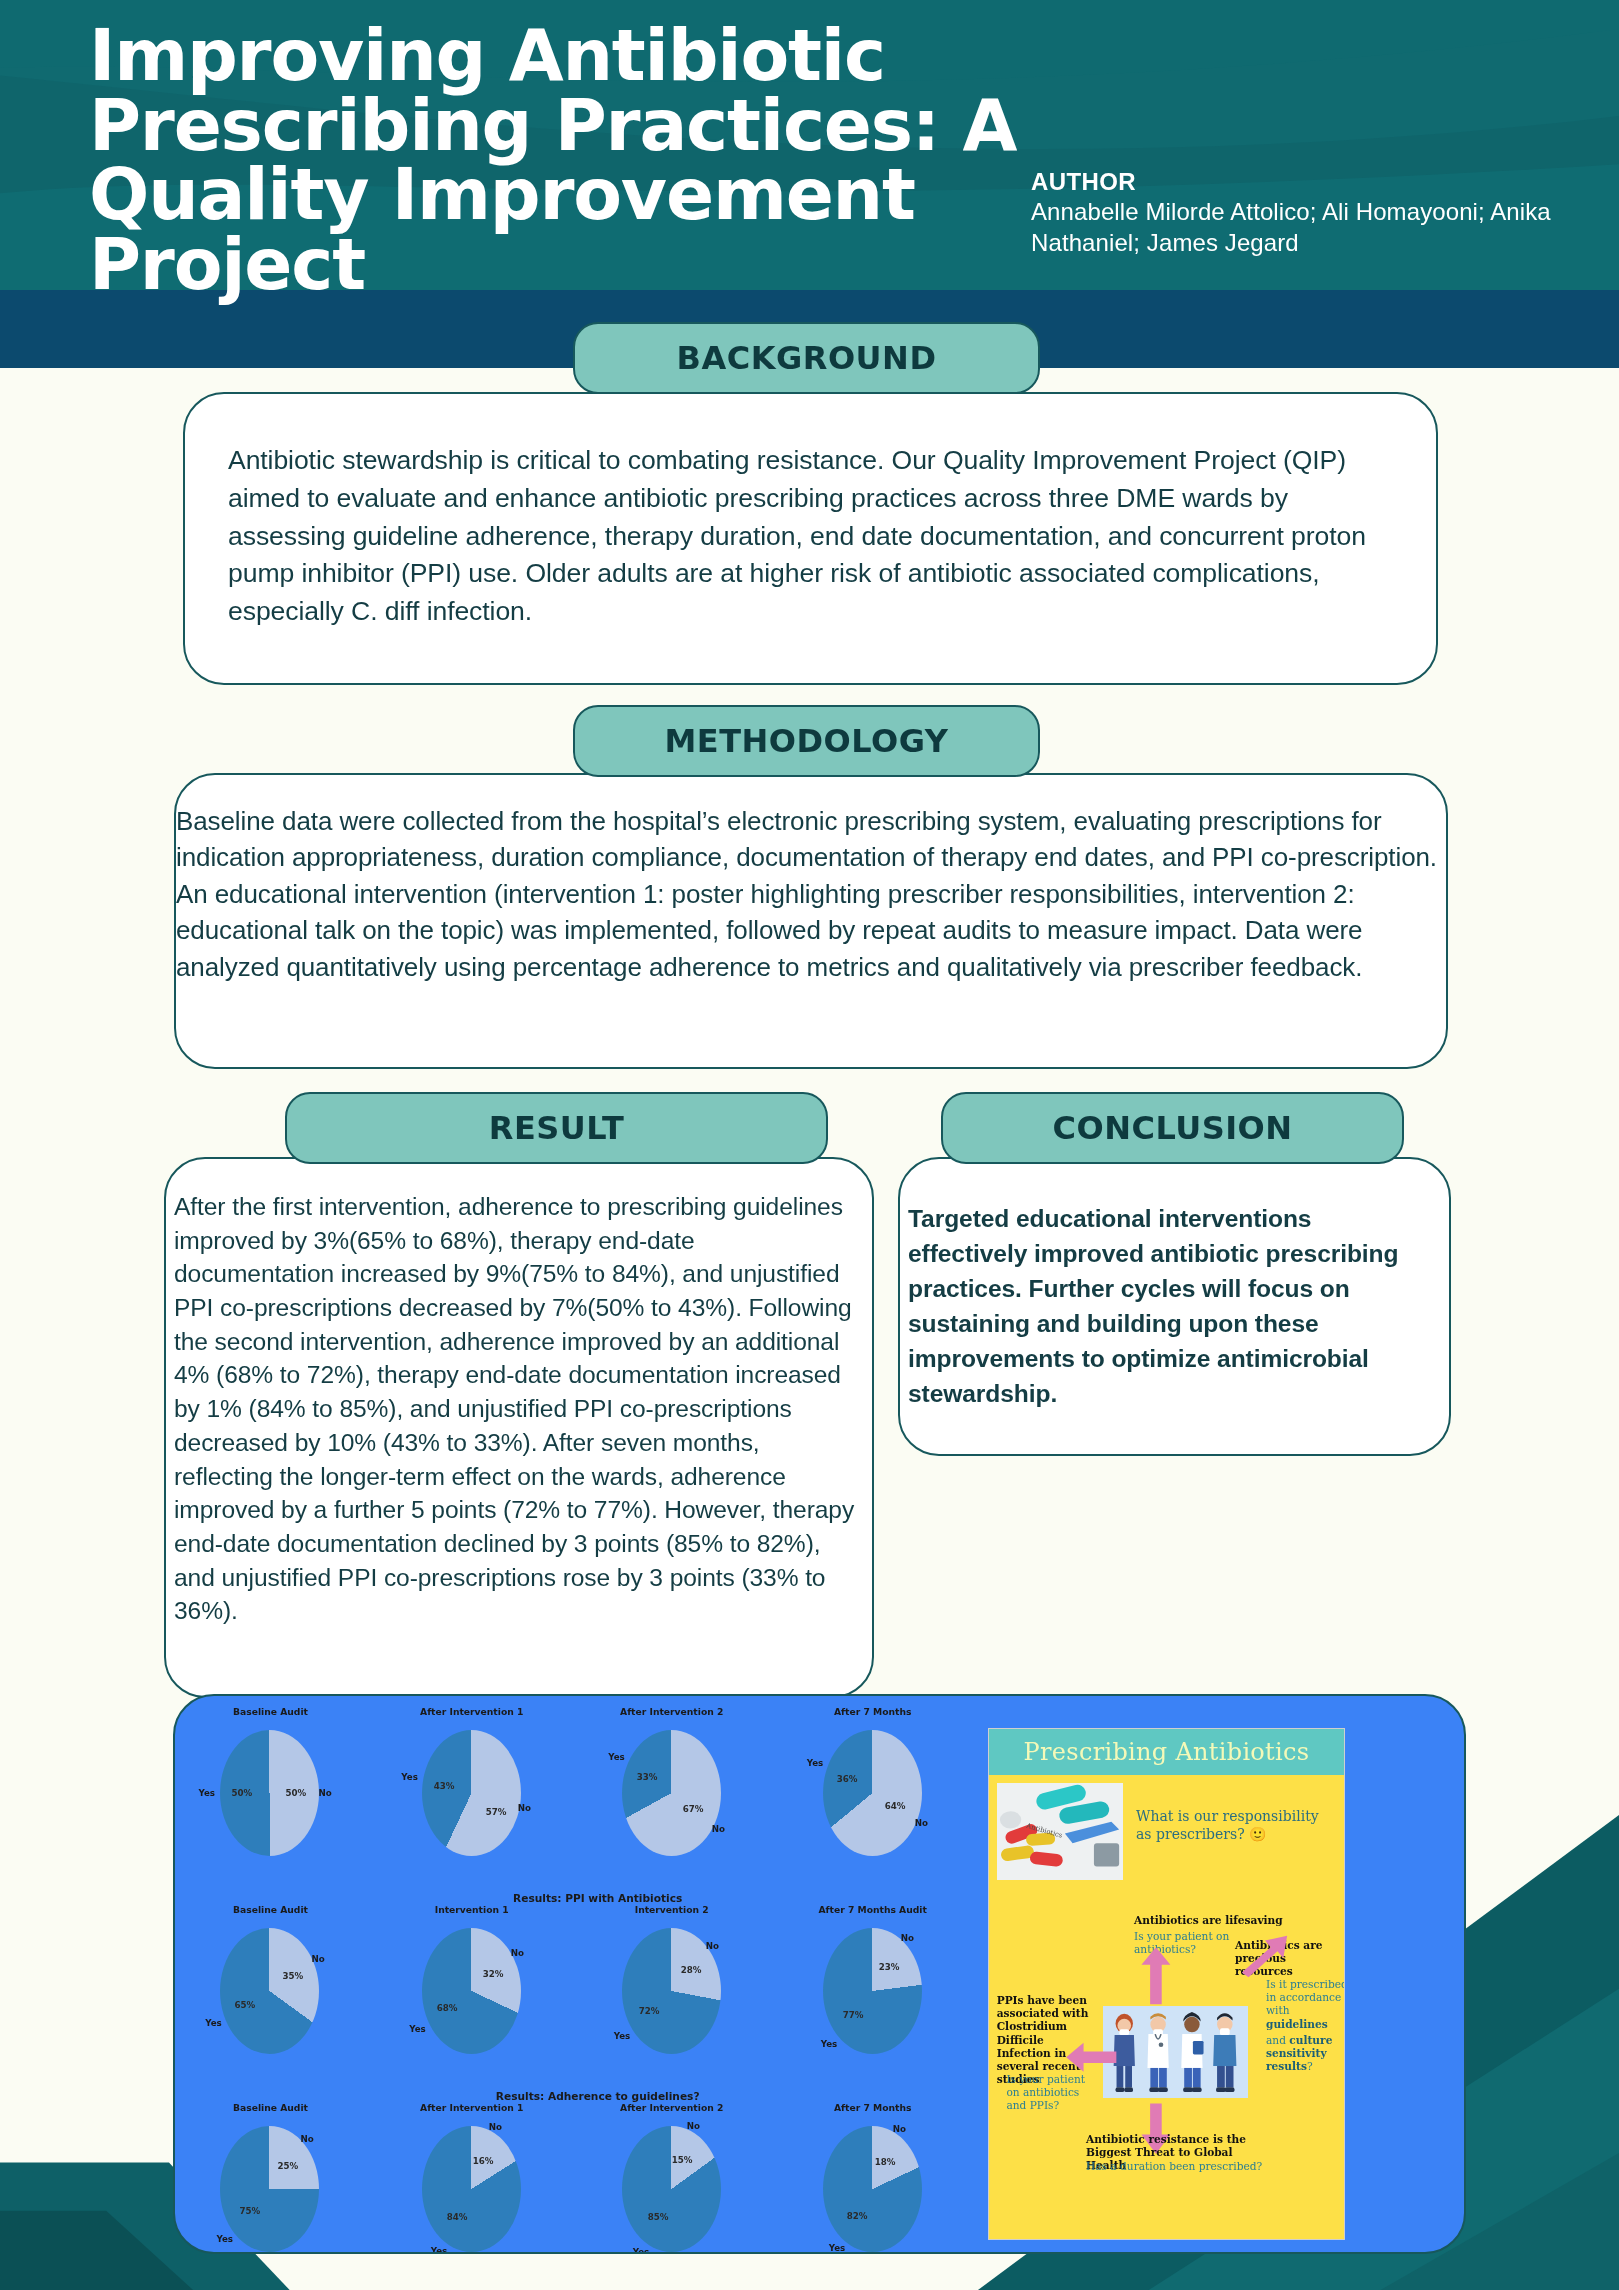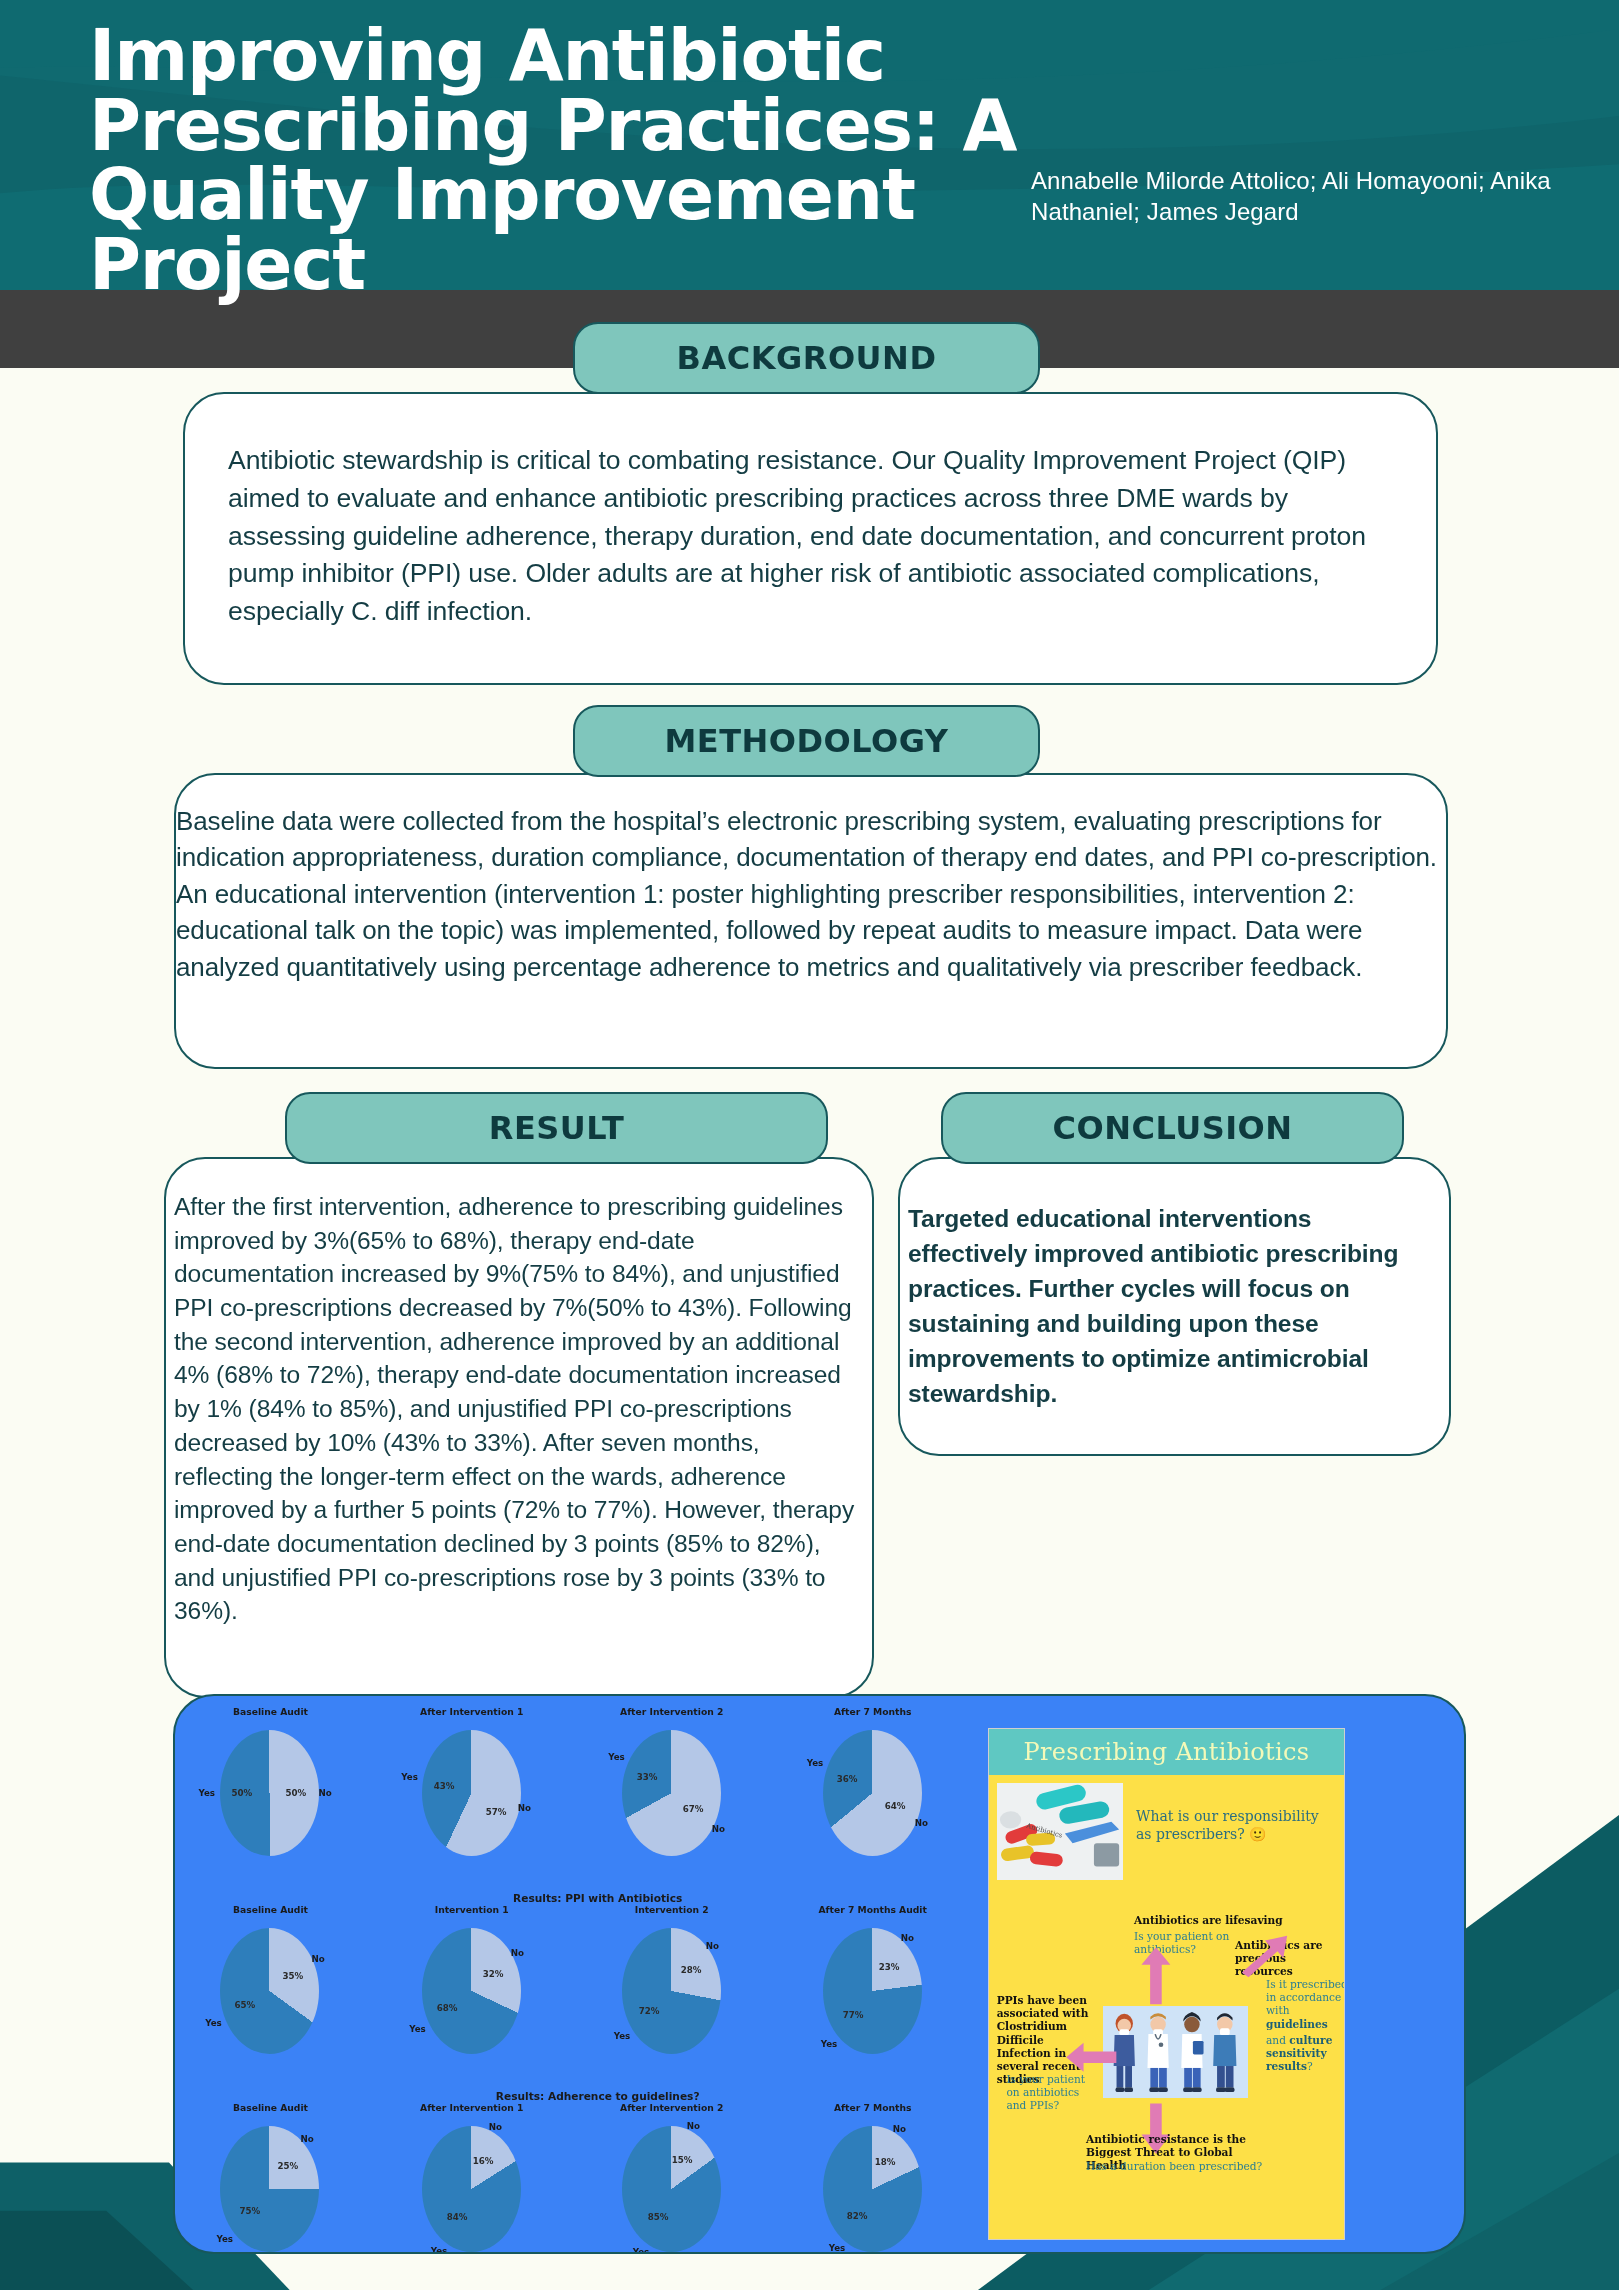--- a/index.html
+++ b/index.html
@@ -10,21 +10,21 @@
     position: relative;
     overflow: hidden;
   }
 
   
   #bg-deco { position: absolute; inset: 0; width: 1619px; height: 2290px; z-index: 0; pointer-events: none; }
 
   
   .header {
     position: absolute; left: 0; top: 0; width: 1619px; height: 368px;
-    background: #404040; overflow: hidden; z-index: 2;
+    background: #0c4a6e; overflow: hidden; z-index: 2;
   }
   .header-swoosh { position: absolute; inset: 0; width: 1619px; height: 290px; }
   .header-title {
     position: absolute; left: 89px; top: 21px; width: 966px;
     color: #FFFFFF;
     font-size: 71px; line-height: 0.98; font-weight: 900;
     letter-spacing: -1.2px;
     font-family: "DejaVu Sans", sans-serif;
   }
   .author-block { position: absolute; left: 1031px; top: 166px; width: 579px; color: #FFFFFF; }
@@ -136,20 +136,21 @@
 
 <div class="header">
   <svg class="header-swoosh" viewBox="0 0 1677 300" preserveAspectRatio="none">
     <rect x="0" y="0" width="1677" height="300" fill="#106A70"></rect>
     <path d="M0,70 C360,60 900,130 1677,30 L1677,0 L0,0 Z" fill="#0F6A70"></path>
     <path d="M0,78 C420,120 1000,200 1677,120 L1677,300 L0,300 Z" fill="#0E6168" opacity="0.55"></path>
     <path d="M0,200 C300,170 700,230 1677,170 L1677,300 L0,300 Z" fill="#10737A" opacity="0.5"></path>
   </svg>
   <div class="header-title">Improving Antibiotic Prescribing Practices: A Quality Improvement Project</div>
   <div class="author-block">
+    <div class="author-label">AUTHOR</div>
     <div class="author-names">Annabelle Milorde Attolico; Ali Homayooni; Anika Nathaniel; James Jegard</div>
   </div>
 </div>
 
 <div class="panel" style="left:183px; top:392px; width:1255px; height:293px;"></div>
 <div class="pill" style="left:573px; top:322px; width:467px; height:72px;">
   <span>BACKGROUND</span>
 </div>
 <div class="panel-body bg-text" style="left:228px; top:442px; width:1174px;">Antibiotic stewardship is critical to combating resistance. Our Quality Improvement Project (QIP) aimed to evaluate and enhance antibiotic prescribing practices across three DME wards by assessing guideline adherence, therapy duration, end date documentation, and concurrent proton pump inhibitor (PPI) use. Older adults are at higher risk of antibiotic associated complications, especially C. diff infection.</div>
 

